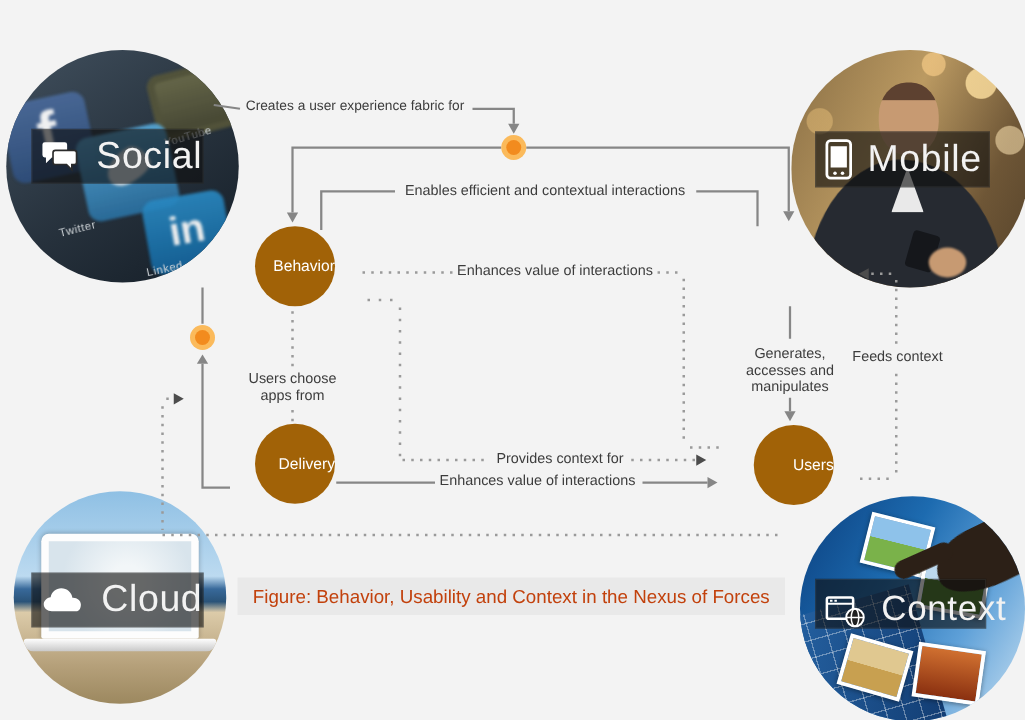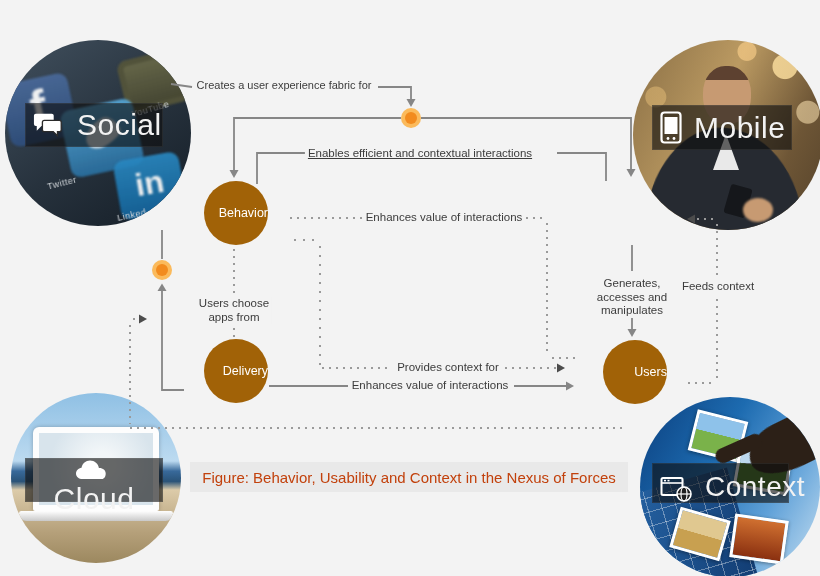--- a/index.html
+++ b/index.html
@@ -74,41 +74,41 @@
   .cfinger{right:56px;top:44px;width:50px;height:15px;background:#2c2017;
     border-radius:8px;transform:rotate(-24deg);filter:blur(.5px);}
 
   
   .force-bar{position:absolute;z-index:3;display:flex;align-items:center;
     background:rgba(14,14,14,.62);box-shadow:inset 0 0 0 1px rgba(255,255,255,.07);
     color:#f2f2f2;font-weight:400;letter-spacing:.5px;}
   .force-bar .ic{margin:0 12px 0 8px;flex:0 0 auto;display:block;}
   .bar-social{left:25px;top:103px;width:138px;height:44px;font-size:30px;}
   .bar-mobile{left:652px;top:105px;width:140px;height:45px;font-size:30px;}
-  .bar-cloud{left:25px;top:458px;width:138px;height:44px;font-size:30px;flex-direction:column;}
+  .bar-cloud{left:25px;top:458px;width:138px;height:44px;font-size:30px;}
   .bar-context{left:652px;top:463px;width:137px;height:40px;font-size:28px;align-items:flex-end;}
 
   
   svg.lines{position:absolute;left:0;top:0;z-index:2;}
 
   
   .node{position:absolute;width:64px;height:64px;border-radius:50%;background:#a16207;
     color:#fff;display:flex;align-items:center;justify-content:flex-end;
     font-size:12.5px;z-index:3;}
   .n-behavior{left:204px;top:181px;}
   .n-access{left:600px;top:180px;}
   .n-delivery{left:204px;top:339px;}
   .n-info{left:603px;top:340px;}
 
   
   .lbl{position:absolute;z-index:4;font-size:11.5px;color:#3c3c3c;background:#f3f3f3;
     padding:0 3px;white-space:nowrap;transform:translateX(-50%);}
   .lbl.multi{white-space:pre-line;text-align:center;line-height:13.5px;}
   .l-creates{left:284px;top:79px;font-size:11px;}
-  .l-enables{left:420px;top:147px;text-decoration:underline;}
+  .l-enables{left:436px;top:147px;}
   .l-enh-up{left:444px;top:211px;}
   .l-users{left:234px;top:297px;}
   .l-generates{left:632px;top:277px;line-height:13px;}
   .l-feeds{left:718px;top:280px;}
   .l-provides{left:448px;top:361px;}
   .l-enh-low{left:430px;top:379px;}
 
   
   .caption{position:absolute;left:190px;top:462px;width:438px;height:30px;z-index:4;
     background:#e9e9e9;color:#c2410c;font-size:15px;

